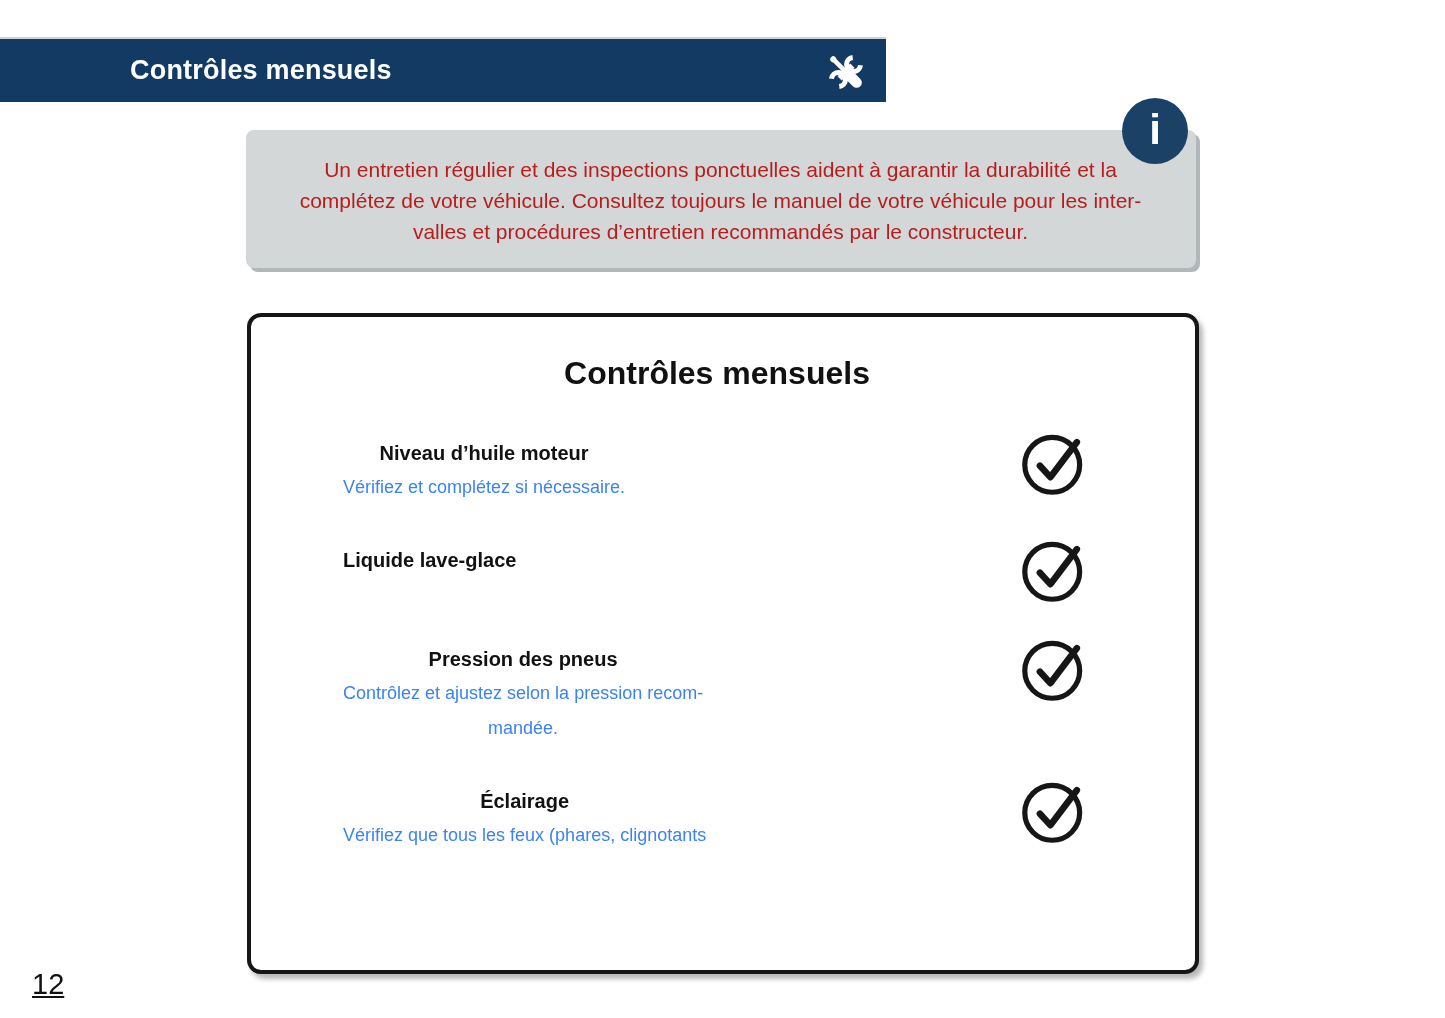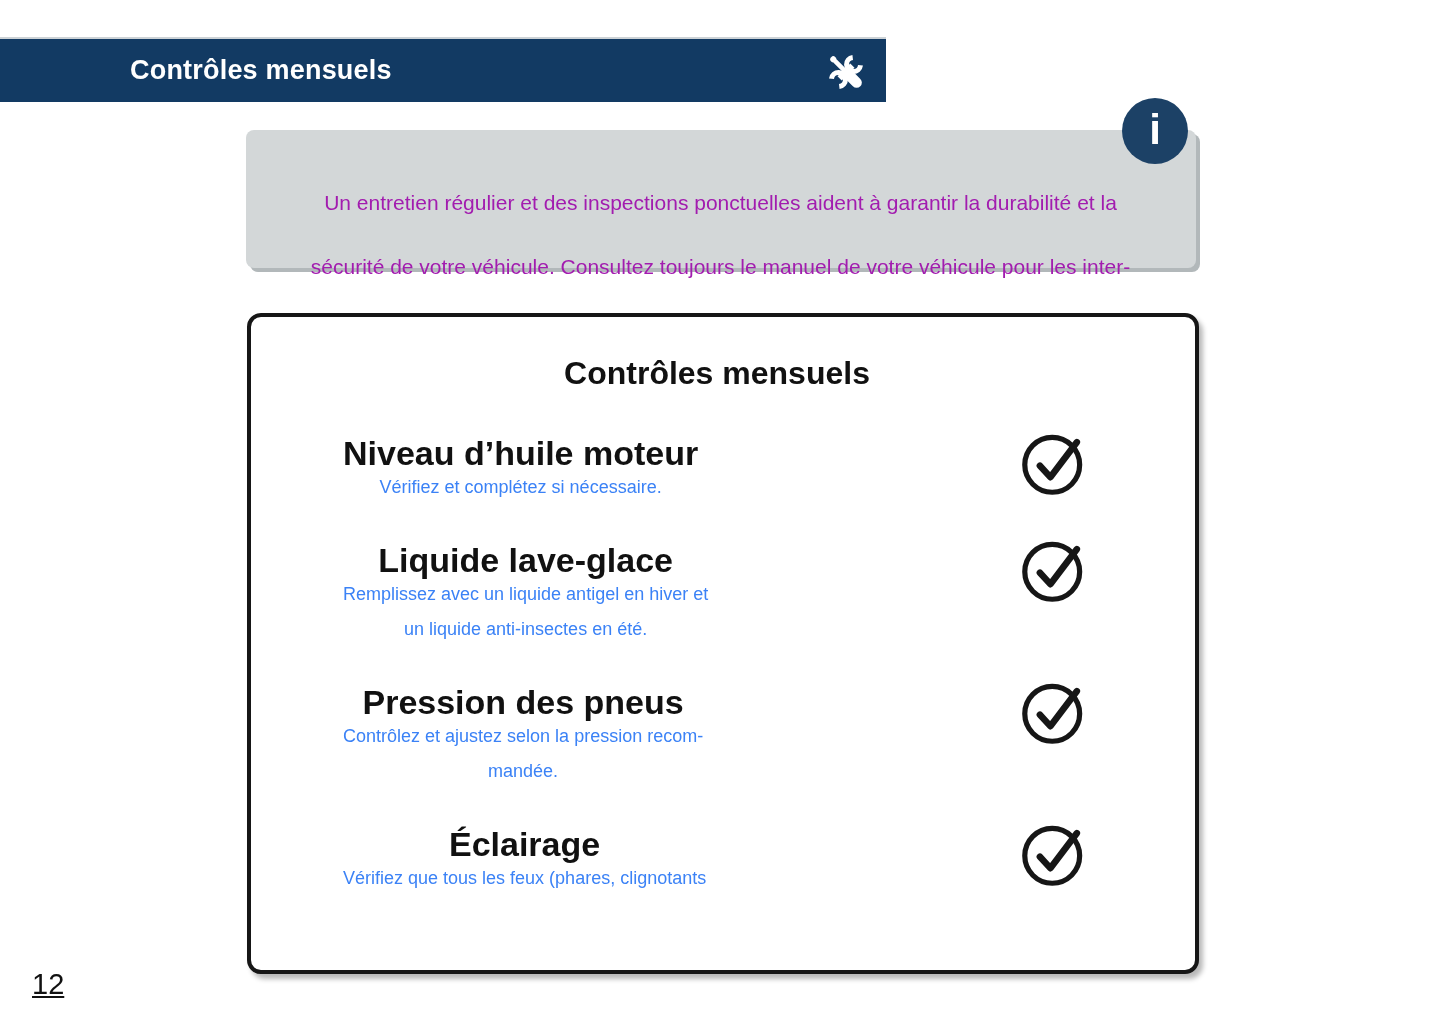--- a/index.html
+++ b/index.html
@@ -67,22 +67,21 @@
     border-radius: 8px;
     box-shadow: 4px 4px 0 #b2b8ba;
     padding: 24px 28px 0 27px;
     z-index: 2;
   }
   .info-box .line {
     display: block;
     white-space: nowrap;
     font-size: 21px;
     line-height: 31px;
-    color: #a21caf;
-    margin-top: 33px;
+    color: #b91c1c;
   }
 
   
   .card {
     position: absolute;
     left: 247px; top: 313px;
     width: 952px; height: 661px;
     background: #ffffff;
     border: 4px solid #161616;
     border-radius: 14px;
@@ -96,21 +95,21 @@
     margin: 0 0 44px 0;
     color: #111111;
   }
   .item {
     display: flex;
     align-items: flex-start;
     justify-content: space-between;
     margin-bottom: 38px;
   }
   .item-title {
-    font-size: 34px;
+    font-size: 20px;
     font-weight: bold;
     line-height: 34px;
     color: #111111;
   }
   .item-desc .line {
     display: block;
     white-space: nowrap;
     font-size: 18px;
     line-height: 35px;
     color: #3b82f6;
@@ -154,21 +153,22 @@
       </svg>
     </span>
   </header>
 
   <div class="info-badge">
     <span>i</span>
   </div>
 
   <aside class="info-box">
     <span class="line">Un entretien régulier et des inspections ponctuelles aident à garantir la durabilité et la</span>
-    <span class="line">sécurité de votre véhicule. Consultez toujours le manuel de votre véhicule pour les inter-</span>
+    <span class="line">complétez de votre véhicule. Consultez toujours le manuel de votre véhicule pour les inter-</span>
+    <span class="line">valles et procédures d’entretien recommandés par le constructeur.</span>
   </aside>
 
   <section class="card">
     <h2>Contrôles mensuels</h2>
 
     <div class="item">
       <div class="item-text">
         <div class="item-title">Niveau d’huile moteur</div>
         <div class="item-desc">
           <span class="line">Vérifiez et complétez si nécessaire.</span>
@@ -178,24 +178,20 @@
         <svg viewBox="0 0 74 74" width="70" height="70">
           <circle cx="33" cy="40" r="29" fill="none" stroke="#161616" stroke-width="5.5"></circle>
           <path d="M20 41 L31 53 L59 16" fill="none" stroke="#161616" stroke-width="7" stroke-linecap="round" stroke-linejoin="round"></path>
         </svg>
       </span>
     </div>
 
     <div class="item">
       <div class="item-text">
         <div class="item-title">Liquide lave-glace</div>
-        <div class="item-desc">
-          <span class="line">Remplissez avec un liquide antigel en hiver et</span>
-          <span class="line">un liquide anti-insectes en été.</span>
-        </div>
       </div>
       <span class="check-icon">
         <svg viewBox="0 0 74 74" width="70" height="70">
           <circle cx="33" cy="40" r="29" fill="none" stroke="#161616" stroke-width="5.5"></circle>
           <path d="M20 41 L31 53 L59 16" fill="none" stroke="#161616" stroke-width="7" stroke-linecap="round" stroke-linejoin="round"></path>
         </svg>
       </span>
     </div>
 
     <div class="item">

